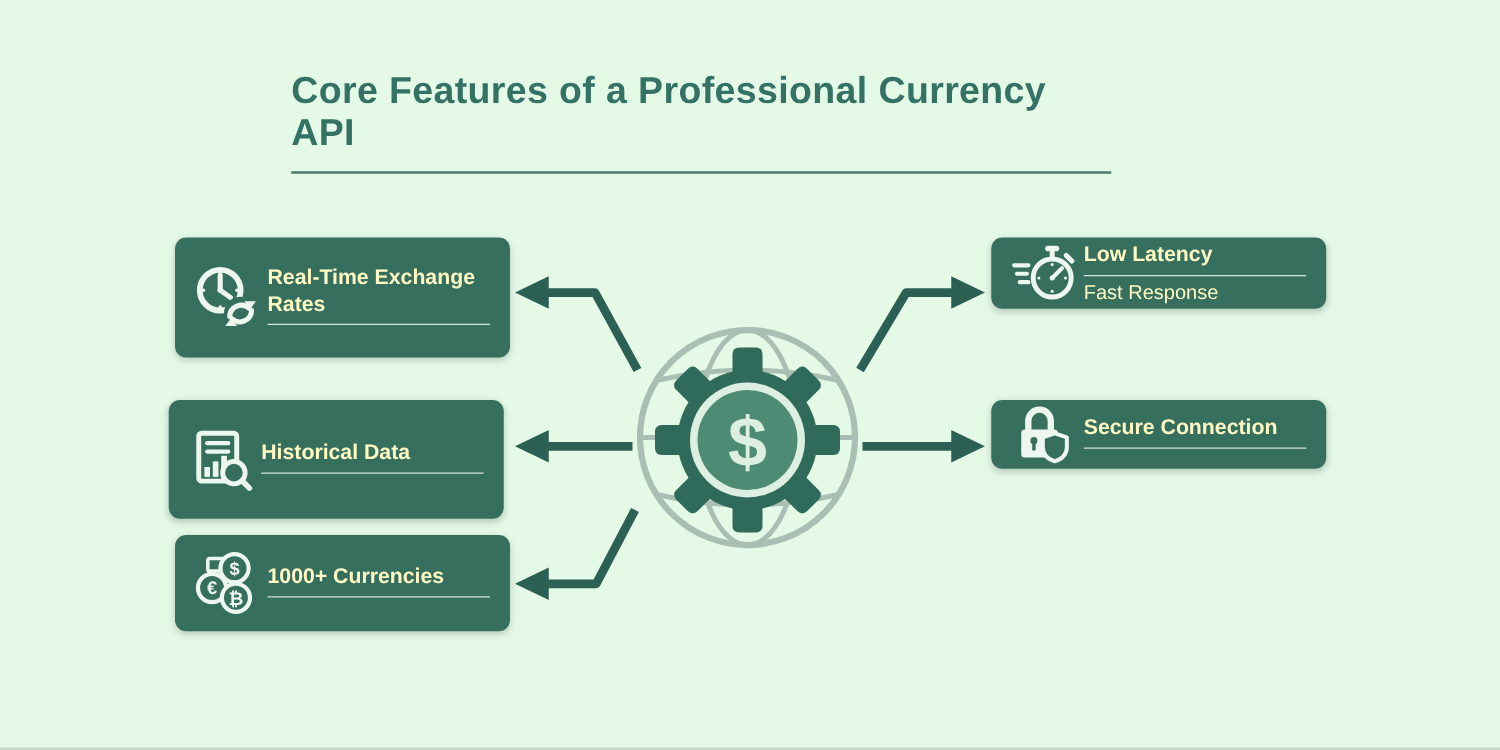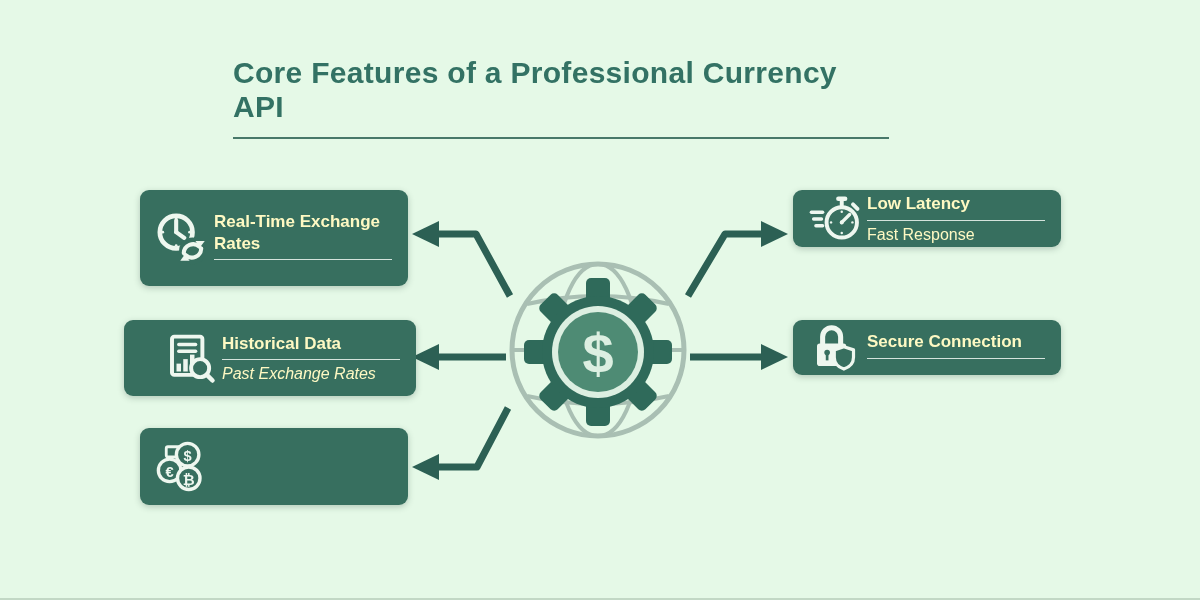--- a/index.html
+++ b/index.html
@@ -28,21 +28,21 @@
   .icon-wrap{flex:0 0 64px;margin-left:10px;display:flex;justify-content:center;align-items:center;}
   .text-block{flex:1;margin-right:16px;}
   .feature-title{
     font-weight:bold;font-size:17px;line-height:1.25;
     border-bottom:1.5px solid rgba(240,248,242,0.85);
     padding-bottom:5px;margin-bottom:5px;
   }
   .feature-subtitle{font-size:16px;}
   .italic{font-style:italic;}
   .box-realtime{left:140px;top:190px;height:96px;}
-  .box-historical{left:124px;top:320px;height:76px;padding-left:24px;}
+  .box-historical{left:135px;top:320px;height:95px;}
   .box-currencies{left:140px;top:428px;height:77px;}
   .box-latency{left:793px;top:190px;height:57px;}
   .box-secure{left:793px;top:320px;height:55px;}
   .icon-svg{stroke:#eef7ef;fill:none;stroke-linecap:round;stroke-linejoin:round;}
 </style>
 </head>
 <body>
 
 <svg class="diagram-svg" viewBox="0 0 1200 600">
 
@@ -119,37 +119,37 @@
       <line x1="14" y1="18" x2="29" y2="18" stroke-width="3"></line>
       <rect x="12" y="29" width="4" height="7" fill="#eef7ef" stroke="none"></rect>
       <rect x="18" y="25" width="4" height="11" fill="#eef7ef" stroke="none"></rect>
       <rect x="24" y="21" width="4" height="15" fill="#eef7ef" stroke="none"></rect>
       <circle cx="33" cy="33" r="8" stroke-width="3.5" fill="#376f5f"></circle>
       <line x1="39" y1="39" x2="44" y2="44" stroke-width="4"></line>
     </svg>
   </div>
   <div class="text-block">
     <div class="feature-title">Historical Data</div>
-    <div class="feature-subtitle italic">Past Exchange Rates</div>
   </div>
 </div>
 
 <div class="feature-box box-currencies">
   <div class="icon-wrap">
     <svg class="icon-svg" width="54" height="54" viewBox="0 0 48 48">
       <rect x="10" y="6" width="14" height="9" rx="1.5" stroke-width="2.5"></rect>
       <circle cx="29" cy="13" r="10" stroke-width="3" fill="#376f5f"></circle>
       <text x="29" y="14" font-size="13" font-weight="bold" fill="#eef7ef" stroke="none" text-anchor="middle" dominant-baseline="central" font-family="Liberation Sans, sans-serif">$</text>
       <circle cx="13" cy="27" r="10" stroke-width="3" fill="#376f5f"></circle>
       <text x="13" y="28" font-size="13" font-weight="bold" fill="#eef7ef" stroke="none" text-anchor="middle" dominant-baseline="central" font-family="Liberation Sans, sans-serif">€</text>
       <circle cx="30" cy="34" r="10" stroke-width="3" fill="#376f5f"></circle>
       <text x="30" y="35" font-size="13" font-weight="bold" fill="#eef7ef" stroke="none" text-anchor="middle" dominant-baseline="central" font-family="DejaVu Sans, sans-serif">₿</text>
     </svg>
   </div>
   <div class="text-block">
+    <div class="feature-title">1000+ Currencies</div>
   </div>
 </div>
 
 <div class="feature-box box-latency">
   <div class="icon-wrap">
     <svg class="icon-svg" width="54" height="54" viewBox="0 0 48 48">
       <line x1="3" y1="18" x2="13" y2="18" stroke-width="3"></line>
       <line x1="5" y1="24" x2="12" y2="24" stroke-width="3"></line>
       <line x1="7" y1="30" x2="13" y2="30" stroke-width="3"></line>
       <rect x="25" y="4" width="10" height="4" rx="2" fill="#eef7ef" stroke="none"></rect>

